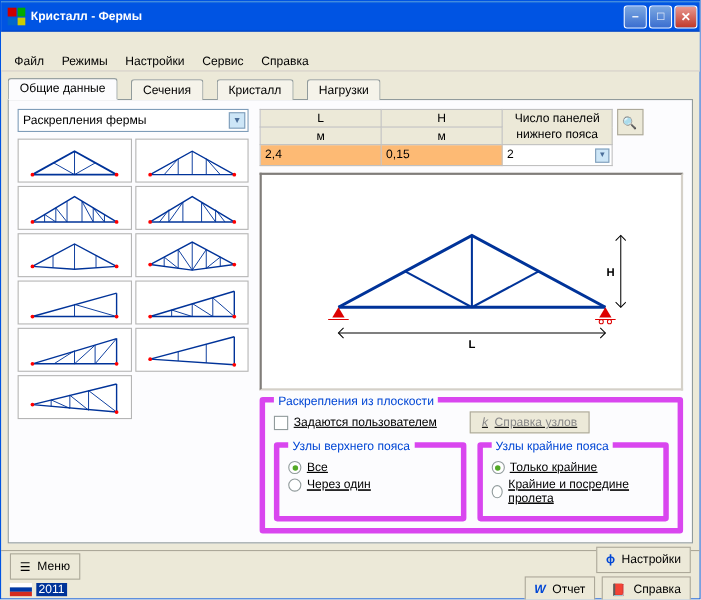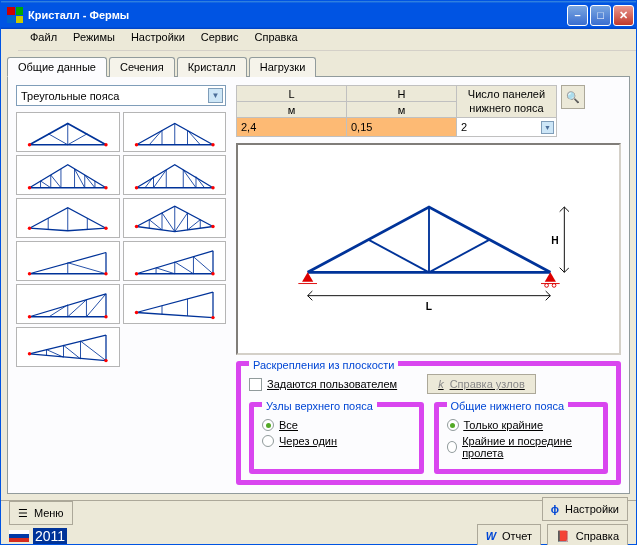--- a/index.html
+++ b/index.html
@@ -4,24 +4,24 @@
 <style>
   * { box-sizing: border-box; margin: 0; padding: 0; font-family: Tahoma, sans-serif; font-size: 11px; }
   body { background: #ece9d8; }
   .window { width: 637px; height: 545px; border: 1px solid #0054e3; background: #ece9d8; display: flex; flex-direction: column; }
   .titlebar { height: 28px; background: linear-gradient(to bottom, #3c8cde 0%, #0054e3 8%, #0054e3 92%, #0040c0 100%); display: flex; align-items: center; padding: 0 2px 0 6px; color: white; font-weight: bold; font-size: 13px; }
   .titlebar .app-icon { width: 16px; height: 16px; margin-right: 5px; display: grid; grid-template-columns: 1fr 1fr; grid-template-rows: 1fr 1fr; gap: 1px; }
   .titlebar .app-icon span:nth-child(1){background:#c00;} .titlebar .app-icon span:nth-child(2){background:#0a0;} .titlebar .app-icon span:nth-child(3){background:#06c;} .titlebar .app-icon span:nth-child(4){background:#cc0;}
   .titlebar .spacer { flex: 1; }
   .winbtn { width: 21px; height: 21px; margin-left: 2px; border: 1px solid #fff; border-radius: 3px; display: flex; align-items: center; justify-content: center; color: white; font-weight: bold; background: linear-gradient(to bottom,#7ba7e0,#3a6ed0); }
   .winbtn.close { background: linear-gradient(to bottom,#e99890,#c0392b); }
-  .menubar { height: 22px; background: #ece9d8; display: flex; align-items: flex-start; padding: 0 4px; border-bottom: 1px solid #d4d0c8; margin-left: 17px; }
+  .menubar { height: 36px; background: #ece9d8; display: flex; align-items: flex-end; padding: 0 4px; border-bottom: 1px solid #d4d0c8; }
   .menubar span { padding: 2px 8px; }
   .content { flex: 1; padding: 6px; display: flex; flex-direction: column; }
-  .tabs { display: flex; gap: 2px; margin-bottom: -1px; position: relative; z-index: 1; }
+  .tabs { display: flex; gap: 12px; margin-bottom: -1px; position: relative; z-index: 1; align-items: flex-end; }
   .tab { padding: 3px 10px; border: 1px solid #919b9c; background: #f5f3ea; border-bottom: none; border-radius: 3px 3px 0 0; }
   .tab.active { background: #fcfcfe; border-bottom: 1px solid #fcfcfe; }
   .tabbody { flex: 1; border: 1px solid #919b9c; background: #fcfcfe; padding: 8px; display: flex; gap: 10px; }
   .leftcol { width: 210px; display: flex; flex-direction: column; }
   .combo { display: flex; border: 1px solid #7f9db9; background: white; height: 21px; align-items: center; padding: 0 2px 0 4px; margin-bottom: 6px; }
   .combo .arrow { width: 15px; height: 15px; background: #cde6f7; border: 1px solid #7f9db9; display:flex; align-items:center; justify-content:center; font-size:8px; color:#4b6e99; }
   .thumbs { display: grid; grid-template-columns: 1fr 1fr; gap: 3px; }
   .thumb { height: 40px; background: white; border: 1px solid #b5b5b5; display:flex; align-items:center; justify-content:center; padding:2px; }
   .thumb svg { width: 100%; height: 100%; }
   .rightcol { flex: 1; display: flex; flex-direction: column; gap: 6px; }
@@ -77,21 +77,21 @@
   <div class="content">
     <div class="tabs">
       <div class="tab active">Общие данные</div>
       <div class="tab">Сечения</div>
       <div class="tab">Кристалл</div>
       <div class="tab">Нагрузки</div>
     </div>
     <div class="tabbody">
       <div class="leftcol">
         <div class="combo">
-          <span style="flex:1">Треугольные пояса</span>
+          <span style="flex:1">Раскрепления фермы</span>
           <div class="arrow">▼</div>
         </div>
         <div class="thumbs">
           <div class="thumb">
               <svg viewBox="0 0 100 40">
                 <polyline points="5,35 50,10 95,35" fill="none" stroke="#003399" stroke-width="2"></polyline>
                 <line x1="5" y1="35" x2="95" y2="35" stroke="#003399" stroke-width="2"></line>
                 <line x1="50" y1="10" x2="50" y2="35" stroke="#003399"></line>
                 <line x1="27" y1="22" x2="50" y2="35" stroke="#003399"></line>
                 <line x1="73" y1="22" x2="50" y2="35" stroke="#003399"></line>
@@ -318,21 +318,21 @@
               <label class="radio checked">
                   <span class="dot"></span>
                   <span>Все</span>
                 </label>
               <label class="radio">
                   <span class="dot"></span>
                   <span>Через один</span>
                 </label>
             </div>
             <div class="groupbox radiogroup">
-              <div class="gtitle">Общие нижнего пояса</div>
+              <div class="gtitle">Узлы крайние пояса</div>
               <label class="radio checked">
                   <span class="dot"></span>
                   <span>Только крайние</span>
                 </label>
               <label class="radio">
                   <span class="dot"></span>
                   <span>Крайние и посредине пролета</span>
                 </label>
             </div>
           </div>
@@ -346,21 +346,21 @@
       <div class="bbtn">
         <span>☰</span>
         <span>Меню</span>
       </div>
       <div style="display:flex;align-items:center;gap:4px;">
         <div class="flag">
             <span></span>
             <span></span>
             <span></span>
           </div>
-        <span style="background:#003399;color:white;font-size:14px;padding:0 2px;">2011</span>
+        <span style="background:#003399;color:white;font-size:11px;padding:0 2px;">2011</span>
       </div>
     </div>
     <div style="flex:1"></div>
     <div style="display:flex;flex-direction:column;gap:3px;align-items:flex-end;">
       <div style="display:flex;gap:6px;">
         <div class="bbtn">
           <span style="color:#0046d5;font-weight:bold">ϕ</span>
           <span>Настройки</span>
         </div>
       </div>

